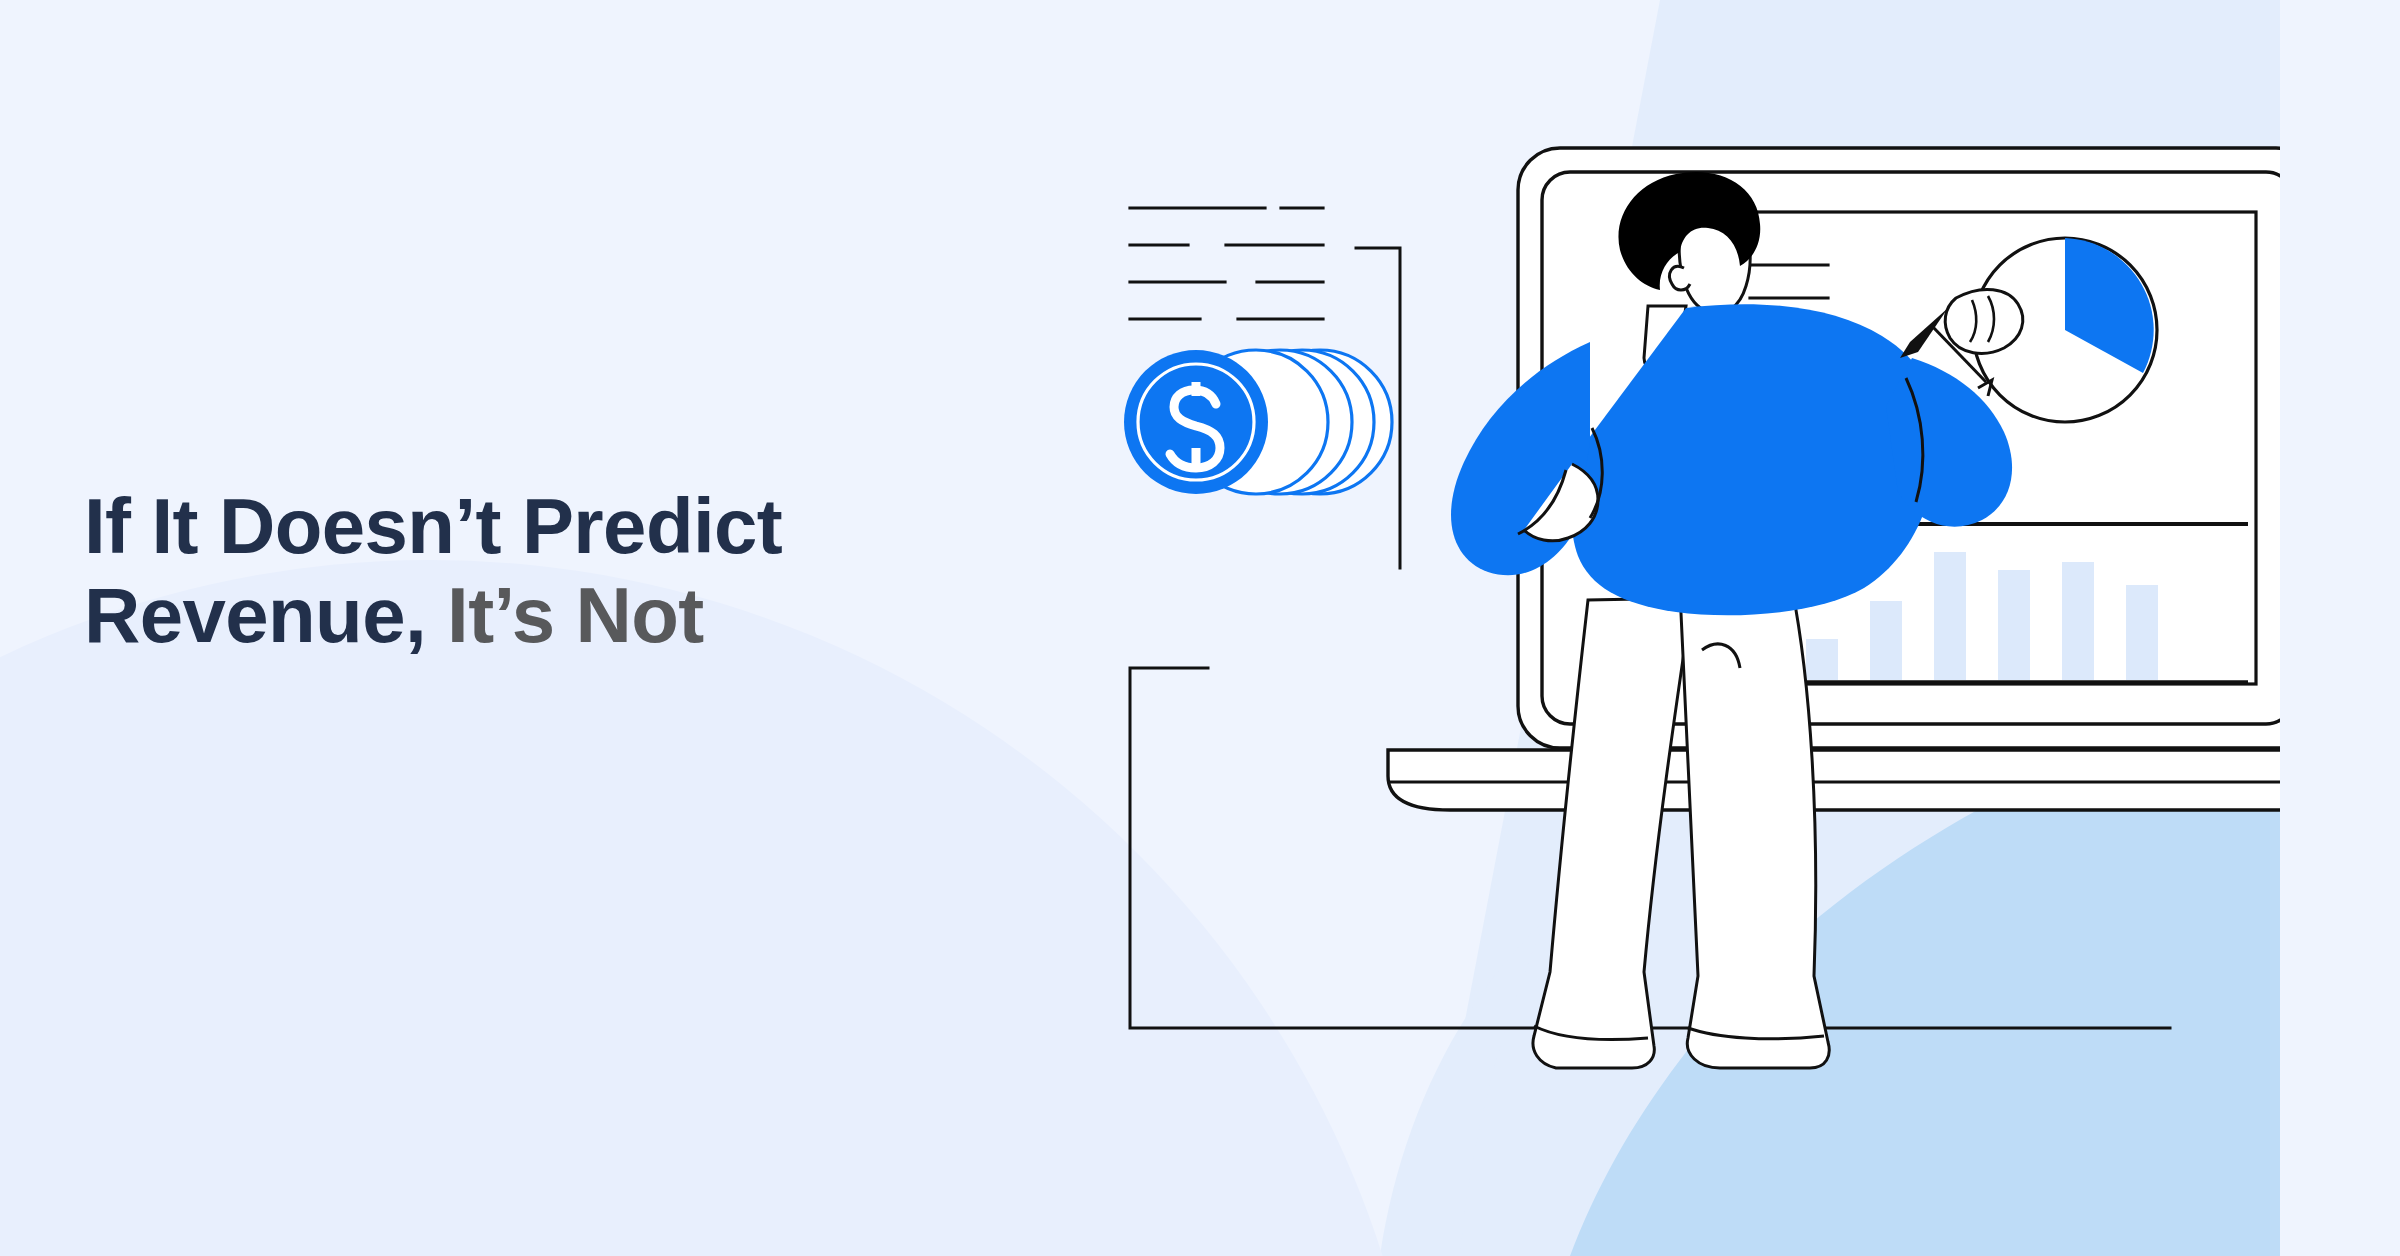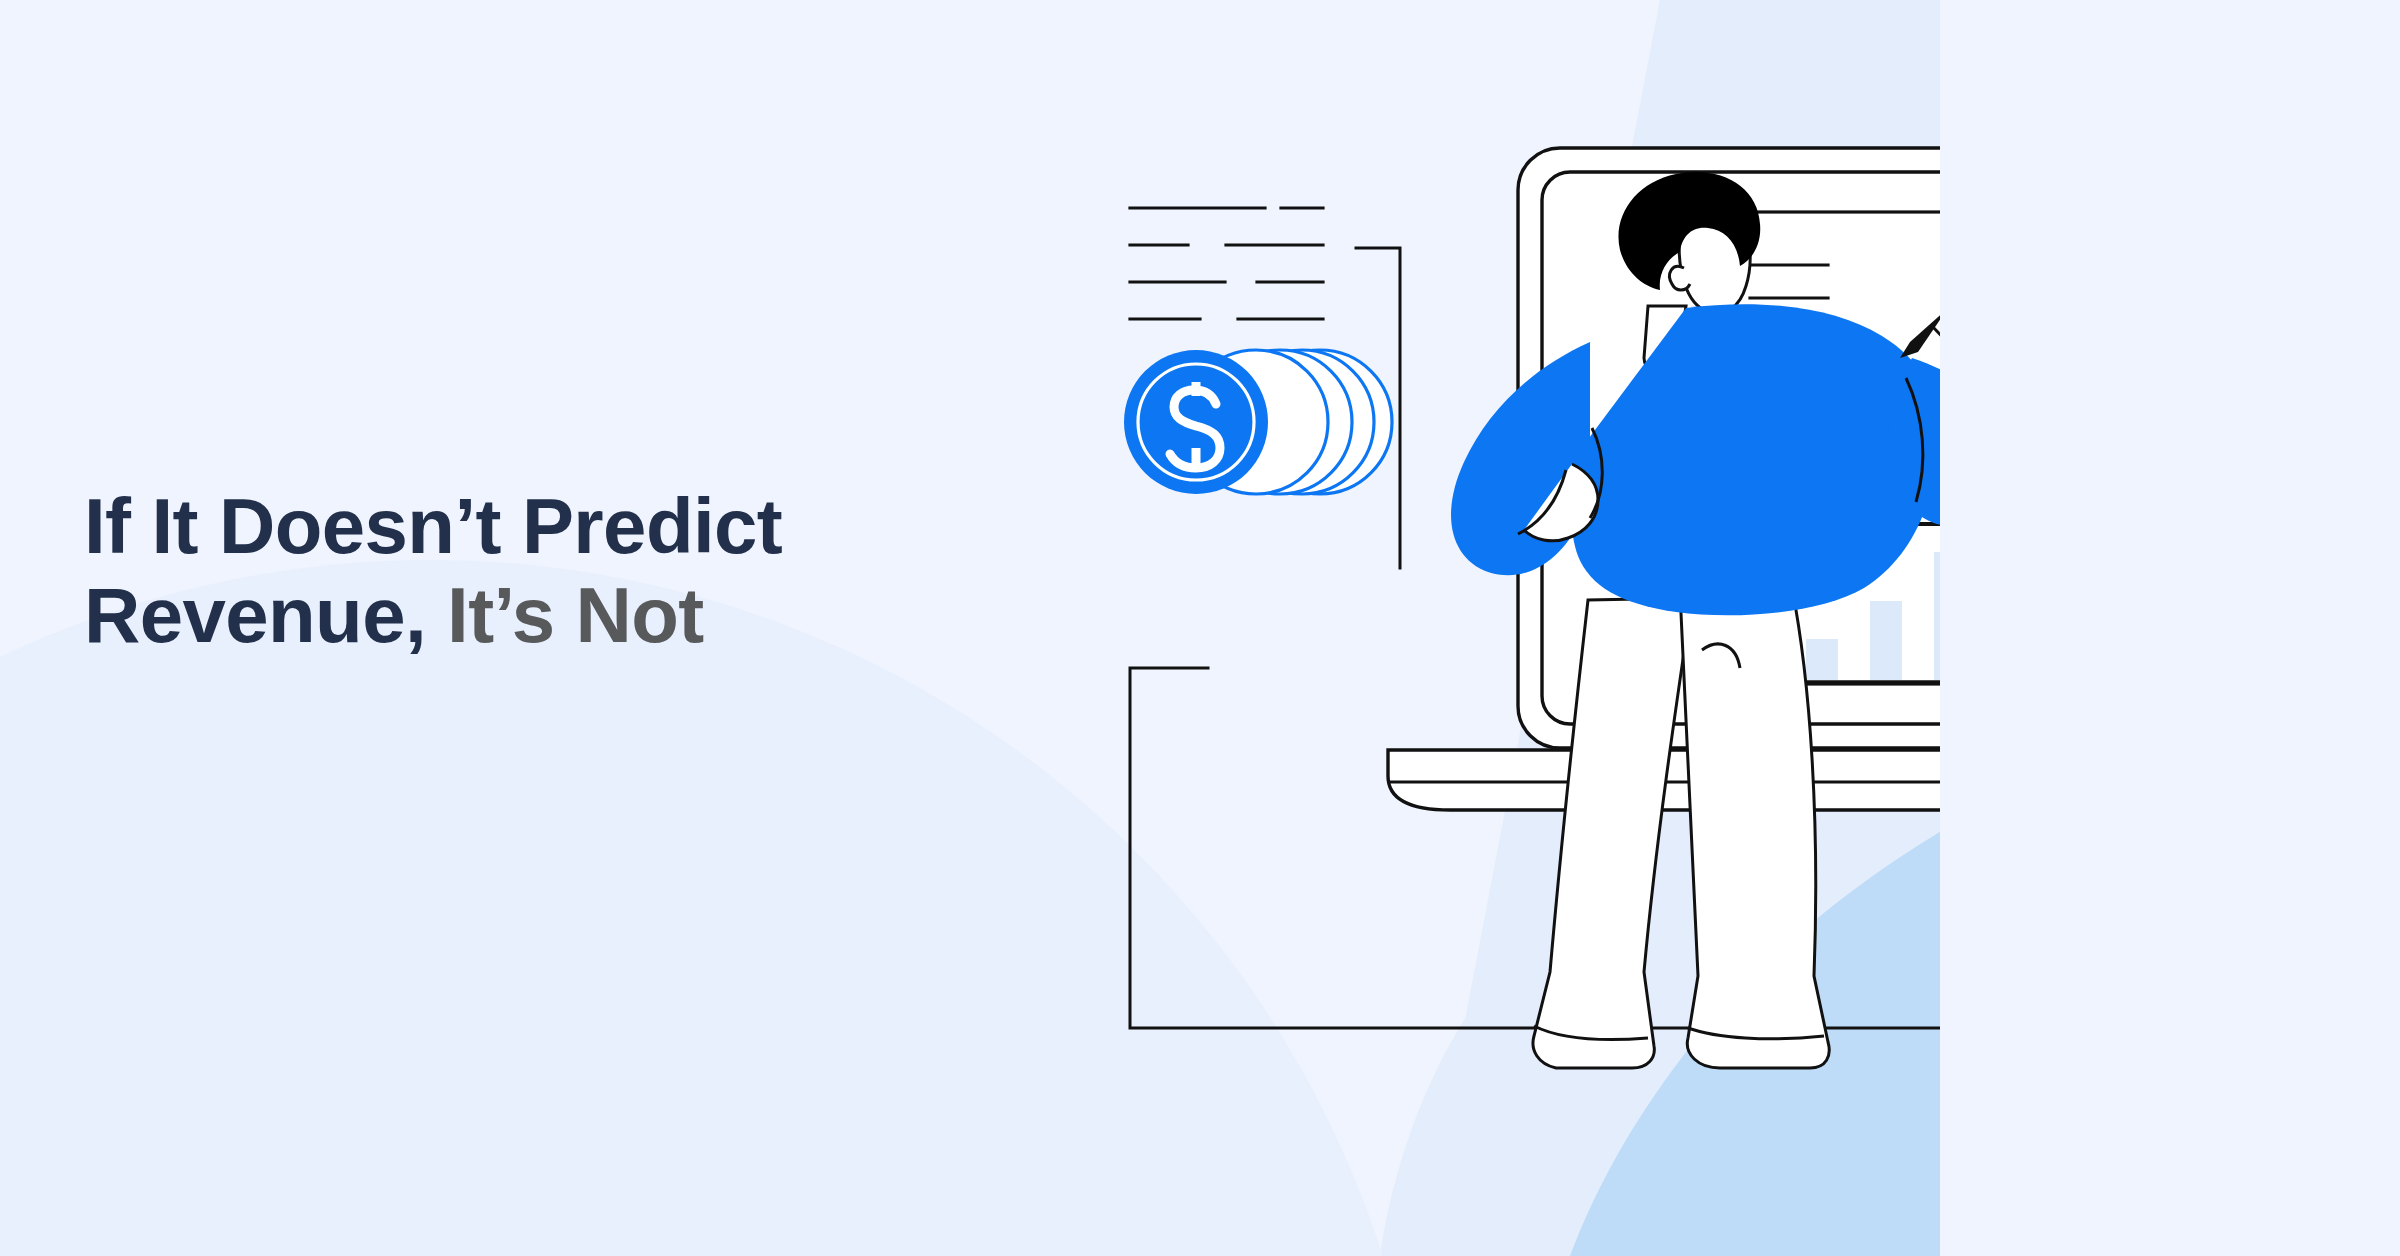--- a/index.html
+++ b/index.html
@@ -1,21 +1,21 @@
 <!DOCTYPE html>
 <html><head>
 <meta charset="utf-8">
 <style>
   html,body{margin:0;padding:0;}
   body{
     width:2400px;height:1256px;overflow:hidden;
     font-family:"Liberation Sans",sans-serif;
     background:#eff4fe;
   }
-  .stage{position:relative;width:1940px;height:1256px;overflow:hidden;background:#5eead4;}
+  .stage{position:relative;width:2280px;height:1256px;overflow:hidden;background:#5eead4;}
 
   
   .bg-layer{position:absolute;inset:0;overflow:hidden;}
   .bg-svg{position:absolute;left:0;top:0;width:2400px;height:1256px;display:block;}
 
   
   .headline{
     position:absolute;left:84px;top:430px;width:1100px;
     font-size:78px;line-height:1.14;font-weight:700;
     letter-spacing:-0.6px;

